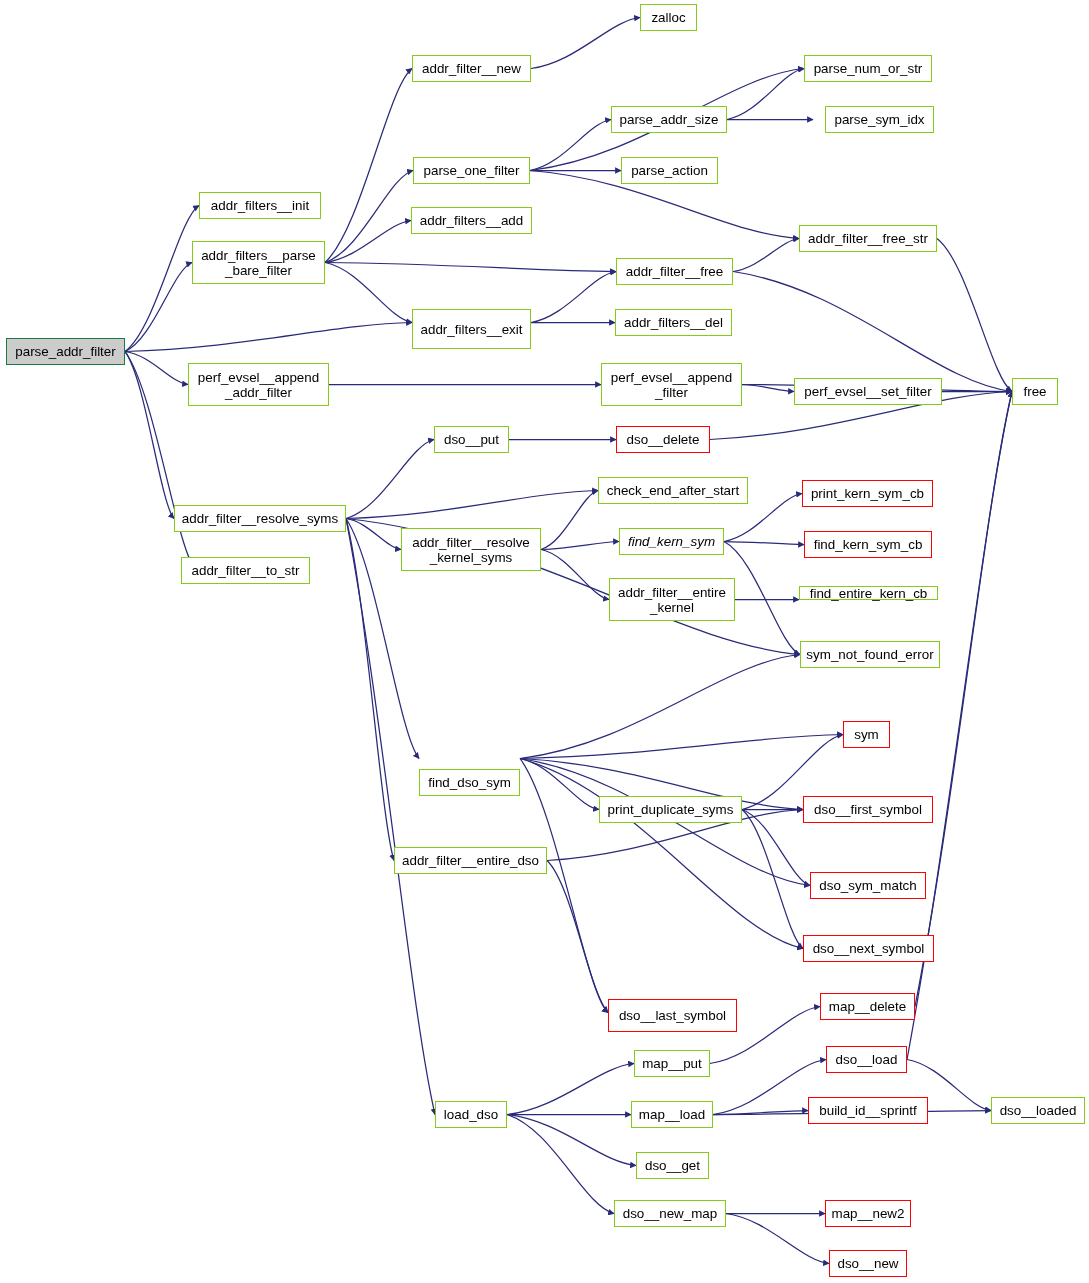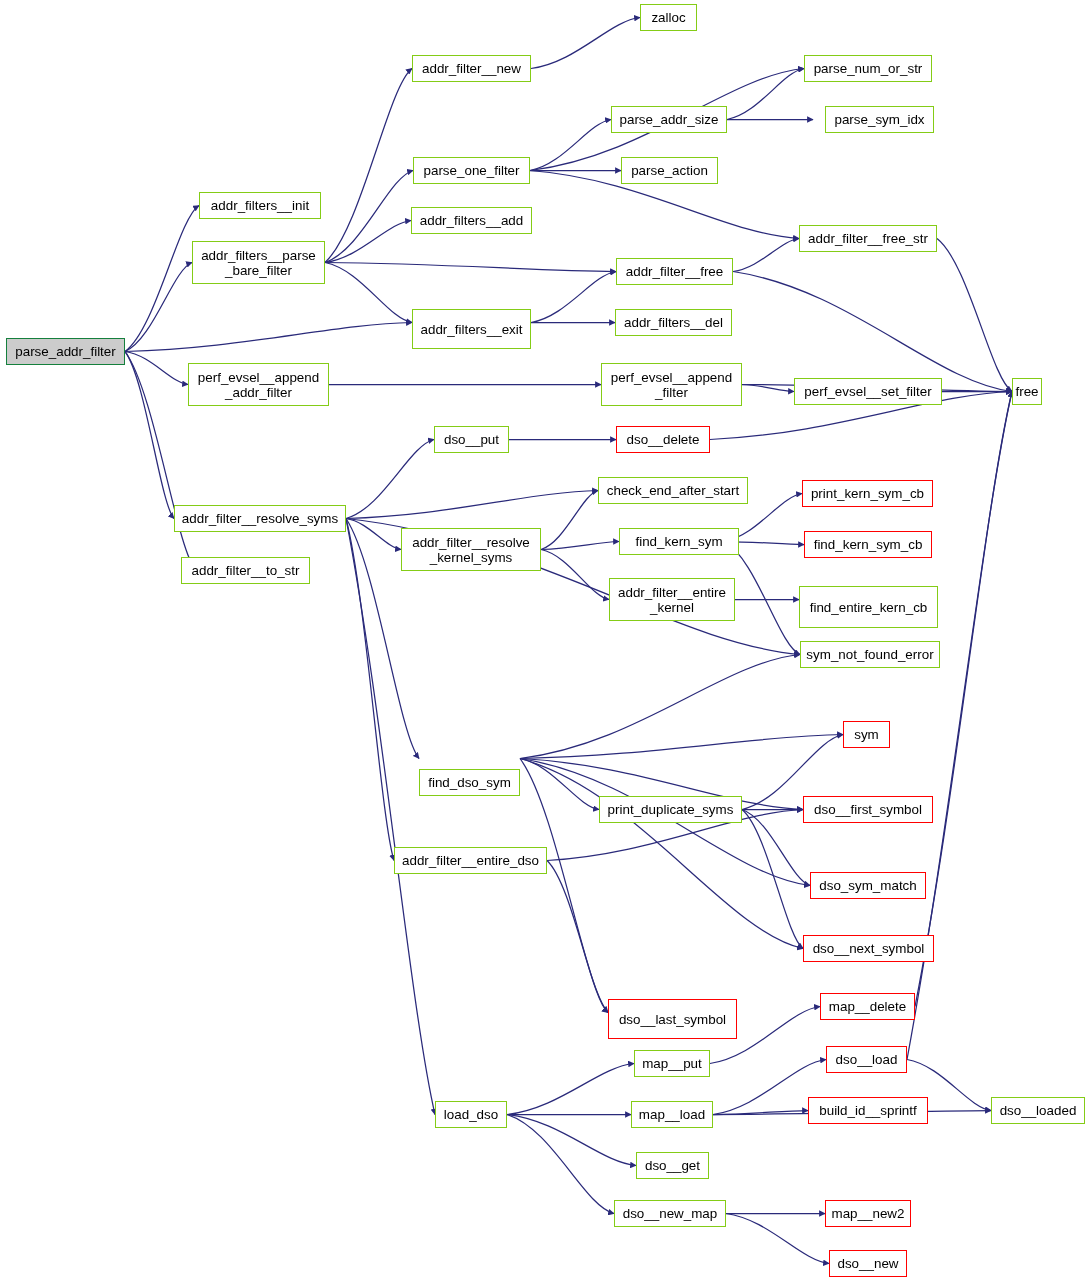--- a/index.html
+++ b/index.html
@@ -144,41 +144,41 @@
       <div class="node" style="left: 611px; top: 106px; width: 116px; height: 27px;">parse_addr_size</div>
       <div class="node" style="left: 621px; top: 157px; width: 97px; height: 27px;">parse_action</div>
       <div class="node" style="left: 616px; top: 258px; width: 117px; height: 27px;">addr_filter__free</div>
       <div class="node" style="left: 615px; top: 309px; width: 117px; height: 27px;">addr_filters__del</div>
       <div class="node" style="left: 601px; top: 363px; width: 141px; height: 43px;">perf_evsel__append
 _filter</div>
       <div class="node" style="left: 804px; top: 55px; width: 128px; height: 27px;">parse_num_or_str</div>
       <div class="node" style="left: 813px; top: 106px; width: 109px; height: 27px; margin-left: 12px;">parse_sym_idx</div>
       <div class="node" style="left: 799px; top: 225px; width: 138px; height: 27px;">addr_filter__free_str</div>
       <div class="node" style="left: 794px; top: 378px; width: 148px; height: 27px;">perf_evsel__set_filter</div>
-      <div class="node" style="left: 1012px; top: 378px; width: 30px; height: 27px;">free</div>
+      <div class="node" style="left: 1012px; top: 378px; width: 46px; height: 27px;">free</div>
       <div class="node" style="left: 434px; top: 426px; width: 75px; height: 27px;">dso__put</div>
       <div class="node red" style="left: 616px; top: 426px; width: 94px; height: 27px;">dso__delete</div>
       <div class="node" style="left: 598px; top: 477px; width: 150px; height: 27px;">check_end_after_start</div>
       <div class="node" style="left: 401px; top: 528px; width: 140px; height: 43px;">addr_filter__resolve
 _kernel_syms</div>
-      <div class="node" style="left: 619px; top: 528px; width: 120px; height: 27px;">find_kern_sym</div>
+      <div class="node" style="left: 619px; top: 528px; width: 105px; height: 27px; font-style: italic;">find_kern_sym</div>
       <div class="node" style="left: 609px; top: 578px; width: 126px; height: 43px;">addr_filter__entire
 _kernel</div>
       <div class="node red" style="left: 802px; top: 480px; width: 131px; height: 27px;">print_kern_sym_cb</div>
       <div class="node red" style="left: 804px; top: 531px; width: 128px; height: 27px;">find_kern_sym_cb</div>
-      <div class="node" style="left: 799px; top: 586px; width: 139px; height: 42px;">find_entire_kern_cb</div>
+      <div class="node" style="left: 799px; top: 586px; width: 139px; height: 14px;">find_entire_kern_cb</div>
       <div class="node" style="left: 800px; top: 641px; width: 140px; height: 27px;">sym_not_found_error</div>
       <div class="node" style="left: 419px; top: 745px; width: 101px; height: 27px; margin-top: 24px;">find_dso_sym</div>
       <div class="node red" style="left: 843px; top: 721px; width: 47px; height: 27px; text-align: center;">sym</div>
       <div class="node" style="left: 599px; top: 796px; width: 143px; height: 27px;">print_duplicate_syms</div>
       <div class="node red" style="left: 803px; top: 796px; width: 130px; height: 27px;">dso__first_symbol</div>
       <div class="node" style="left: 394px; top: 847px; width: 153px; height: 27px;">addr_filter__entire_dso</div>
       <div class="node red" style="left: 810px; top: 872px; width: 116px; height: 27px;">dso_sym_match</div>
       <div class="node red" style="left: 803px; top: 935px; width: 131px; height: 27px;">dso__next_symbol</div>
-      <div class="node red" style="left: 608px; top: 999px; width: 129px; height: 40px;">dso__last_symbol</div>
+      <div class="node red" style="left: 608px; top: 999px; width: 129px; height: 33px;">dso__last_symbol</div>
       <div class="node red" style="left: 820px; top: 993px; width: 95px; height: 27px;">map__delete</div>
       <div class="node" style="left: 634px; top: 1050px; width: 76px; height: 27px;">map__put</div>
       <div class="node red" style="left: 826px; top: 1046px; width: 81px; height: 27px;">dso__load</div>
       <div class="node red" style="left: 808px; top: 1097px; width: 120px; height: 27px;">build_id__sprintf</div>
       <div class="node" style="left: 991px; top: 1097px; width: 94px; height: 27px;">dso__loaded</div>
       <div class="node" style="left: 435px; top: 1101px; width: 72px; height: 27px;">load_dso</div>
       <div class="node" style="left: 631px; top: 1101px; width: 82px; height: 27px;">map__load</div>
       <div class="node" style="left: 636px; top: 1152px; width: 73px; height: 27px;">dso__get</div>
       <div class="node" style="left: 614px; top: 1200px; width: 112px; height: 27px;">dso__new_map</div>
       <div class="node red" style="left: 825px; top: 1200px; width: 86px; height: 27px;">map__new2</div>

